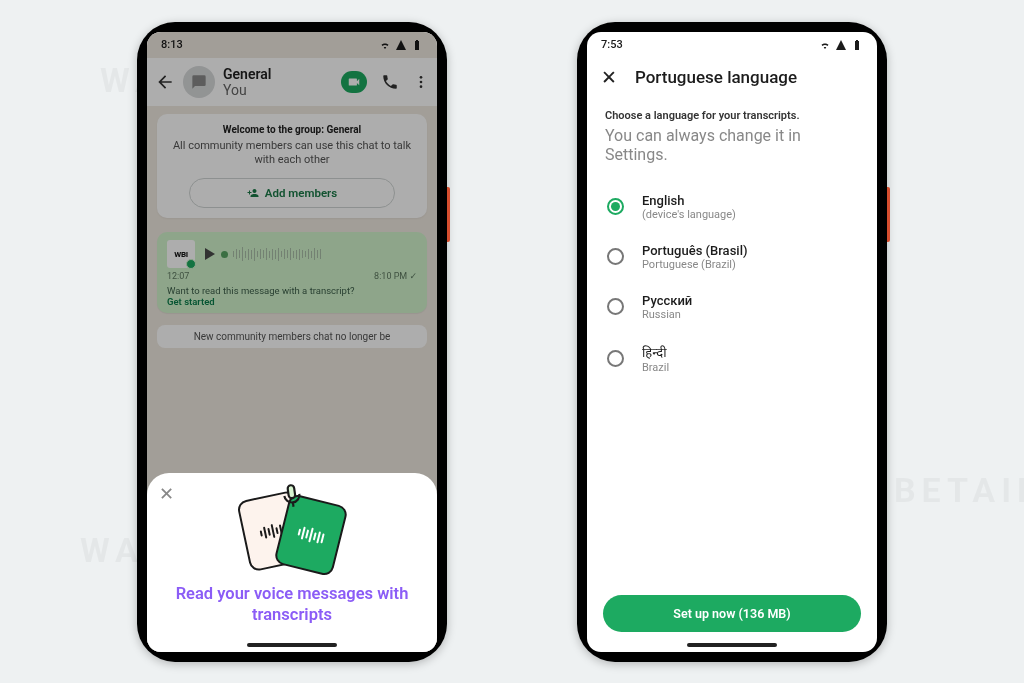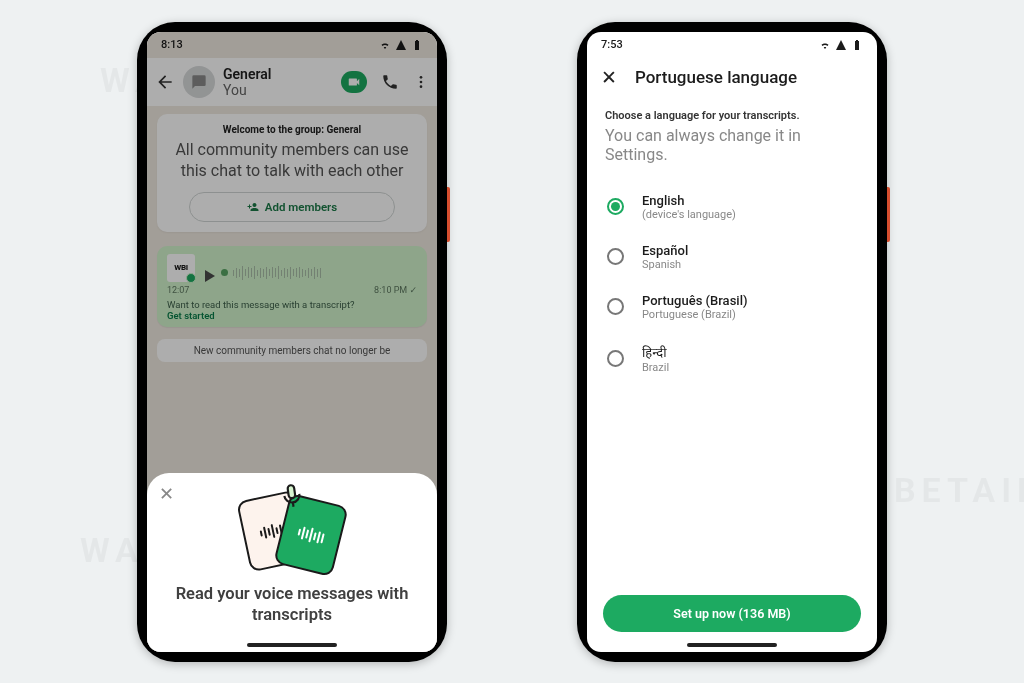--- a/index.html
+++ b/index.html
@@ -122,21 +122,21 @@
     padding: 8px 10px;
   }
   .sys-card {
     background: #fff;
     border-radius: 10px;
     padding: 10px 14px;
     text-align: center;
     box-shadow: 0 1px 2px rgba(0,0,0,0.05);
   }
   .sys-card .h { font-size: 10px; font-weight: 700; color: #222; margin-bottom: 4px; }
-  .sys-card .p { font-size: 16px; color: #555; line-height: 1.35; }
+  .sys-card .p { font-size: 11px; color: #555; line-height: 1.35; }
   .add-members {
     margin: 10px auto 0;
     border: 1px solid #d0d5d4;
     border-radius: 20px;
     padding: 7px 14px;
     display: flex;
     align-items: center;
     justify-content: center;
     gap: 6px;
     font-size: 11.5px;
@@ -146,21 +146,21 @@
     width: 85%;
   }
 
   .voice-bubble {
     margin-top: 14px;
     background: #d1f4cc;
     border-radius: 10px;
     padding: 8px 10px 6px;
     box-shadow: 0 1px 1px rgba(0,0,0,0.06);
   }
-  .voice-row { display: flex; align-items: flex-end; gap: 6px; }
+  .voice-row { display: flex; align-items: center; gap: 6px; }
   .wbi {
     width: 28px; height: 28px;
     background: #fff;
     border-radius: 3px;
     display: flex;
     align-items: center;
     justify-content: center;
     font-size: 8px;
     font-weight: 800;
     color: #1c1c1c;
@@ -217,21 +217,21 @@
   .card-illus.two { background: #1daa61; right: 6px; top: 8px; transform: rotate(14deg); }
   .mic-illus { position: absolute; left: 42px; top: -8px; transform: rotate(-8deg); }
   .card-illus .wave { position: absolute; left: 10px; right: 10px; top: 50%; transform: translateY(-50%); display:flex; gap:2px; align-items:center; justify-content:center; }
   .card-illus .wave span { width:2px; background:#1a1a1a; border-radius:1px; }
   .card-illus.two .wave span { background:#fff; }
 
   .sheet h2 {
     text-align: center;
     font-size: 16.5px;
     font-weight: 600;
-    color: #404040;
+    color: #8b5cf6;
     line-height: 1.3;
     margin-bottom: 10px;
   }
   .sheet .desc {
     text-align: center;
     font-size: 10.5px;
     color: #7a7a7a;
     line-height: 1.45;
     padding: 0 8px 14px;
   }
@@ -478,29 +478,29 @@
           <div class="lang-row">
             <div class="radio on"></div>
             <div class="lang-text">
               <div class="native">English</div>
               <div class="en">(device's language)</div>
             </div>
           </div>
           <div class="lang-row">
             <div class="radio "></div>
             <div class="lang-text">
-              <div class="native">Español</div>
-              <div class="en">Spanish</div>
+              <div class="native">Português (Brasil)</div>
+              <div class="en">Portuguese (Brazil)</div>
             </div>
           </div>
           <div class="lang-row">
             <div class="radio "></div>
             <div class="lang-text">
-              <div class="native">Português (Brasil)</div>
-              <div class="en">Portuguese (Brazil)</div>
+              <div class="native">Русский</div>
+              <div class="en">Russian</div>
             </div>
           </div>
           <div class="lang-row">
             <div class="radio "></div>
             <div class="lang-text">
               <div class="native">हिन्दी</div>
               <div class="en">Brazil</div>
             </div>
           </div>
         </div>

